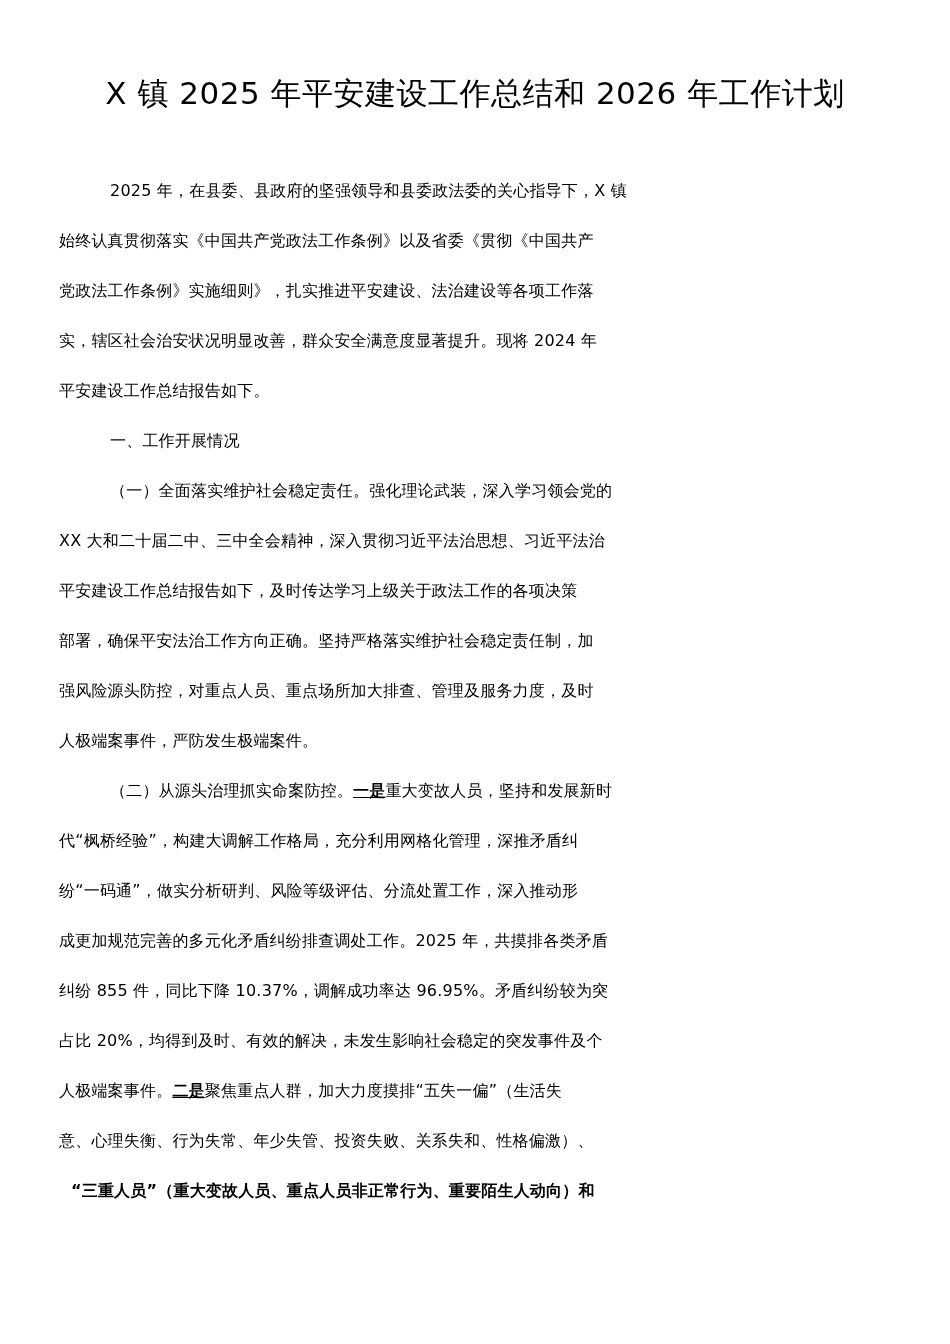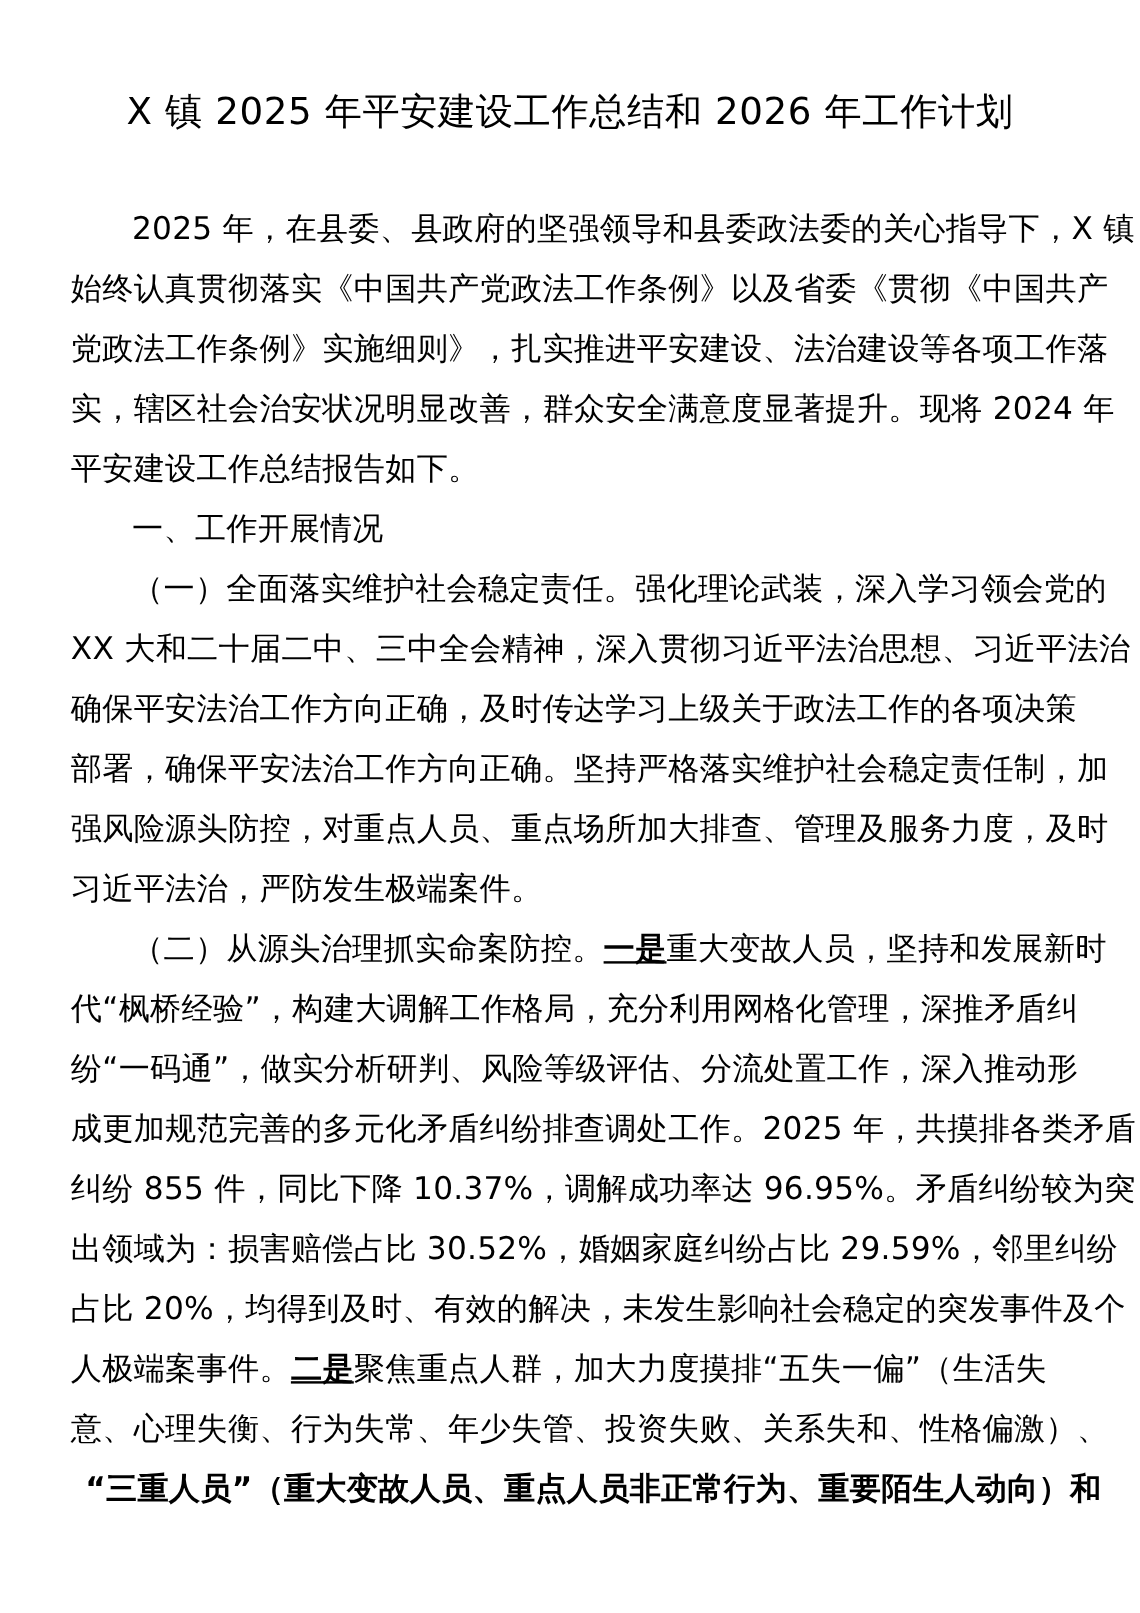--- a/index.html
+++ b/index.html
@@ -34,21 +34,21 @@
     }
     .body {
       position: absolute;
       top: 163px;
       left: 59px;
       width: 836px;
     }
     .line {
       height: 50px;
       line-height: 50px;
-      font-size: 26px;
+      font-size: 16px;
       white-space: nowrap;
       letter-spacing: 0.2px;
     }
     .indent { padding-left: 51px; }
     .indent-sm { padding-left: 12px; font-weight: bold; }
     b { font-weight: bold; text-decoration: underline; }
   </style>
 </head>
 <body>
 
@@ -64,33 +64,32 @@
       <div class="line">党政法工作条例》实施细则》，扎实推进平安建设、法治建设等各项工作落</div>
       <div class="line">实，辖区社会治安状况明显改善，群众安全满意度显著提升。现将 2024 年</div>
       <div class="line">平安建设工作总结报告如下。</div>
     </div>
 
     <div class="line indent">一、工作开展情况</div>
 
     <div>
       <div class="line indent">（一）全面落实维护社会稳定责任。强化理论武装，深入学习领会党的</div>
       <div class="line">XX 大和二十届二中、三中全会精神，深入贯彻习近平法治思想、习近平法治</div>
-      <div class="line">确保平安法治工作方向正确，及时传达学习上级关于政法工作的各项决策</div>
+      <div class="line">平安建设工作总结报告如下，及时传达学习上级关于政法工作的各项决策</div>
       <div class="line">部署，确保平安法治工作方向正确。坚持严格落实维护社会稳定责任制，加</div>
       <div class="line">强风险源头防控，对重点人员、重点场所加大排查、管理及服务力度，及时</div>
-      <div class="line">习近平法治，严防发生极端案件。</div>
+      <div class="line">人极端案事件，严防发生极端案件。</div>
     </div>
 
     <div>
       <div class="line indent"><span>（二）从源头治理抓实命案防控。</span><b>一是</b><span>重大变故人员，坚持和发展新时</span></div>
       <div class="line">代“枫桥经验”，构建大调解工作格局，充分利用网格化管理，深推矛盾纠</div>
       <div class="line">纷“一码通”，做实分析研判、风险等级评估、分流处置工作，深入推动形</div>
       <div class="line">成更加规范完善的多元化矛盾纠纷排查调处工作。2025 年，共摸排各类矛盾</div>
       <div class="line">纠纷 855 件，同比下降 10.37%，调解成功率达 96.95%。矛盾纠纷较为突</div>
-      <div class="line">出领域为：损害赔偿占比 30.52%，婚姻家庭纠纷占比 29.59%，邻里纠纷</div>
       <div class="line">占比 20%，均得到及时、有效的解决，未发生影响社会稳定的突发事件及个</div>
       <div class="line"><span>人极端案事件。</span><b>二是</b><span>聚焦重点人群，加大力度摸排“五失一偏”（生活失</span></div>
       <div class="line">意、心理失衡、行为失常、年少失管、投资失败、关系失和、性格偏激）、</div>
       <div class="line indent-sm">“三重人员”（重大变故人员、重点人员非正常行为、重要陌生人动向）和</div>
     </div>
 
   </div>
 </div>
 
 </body></html>

